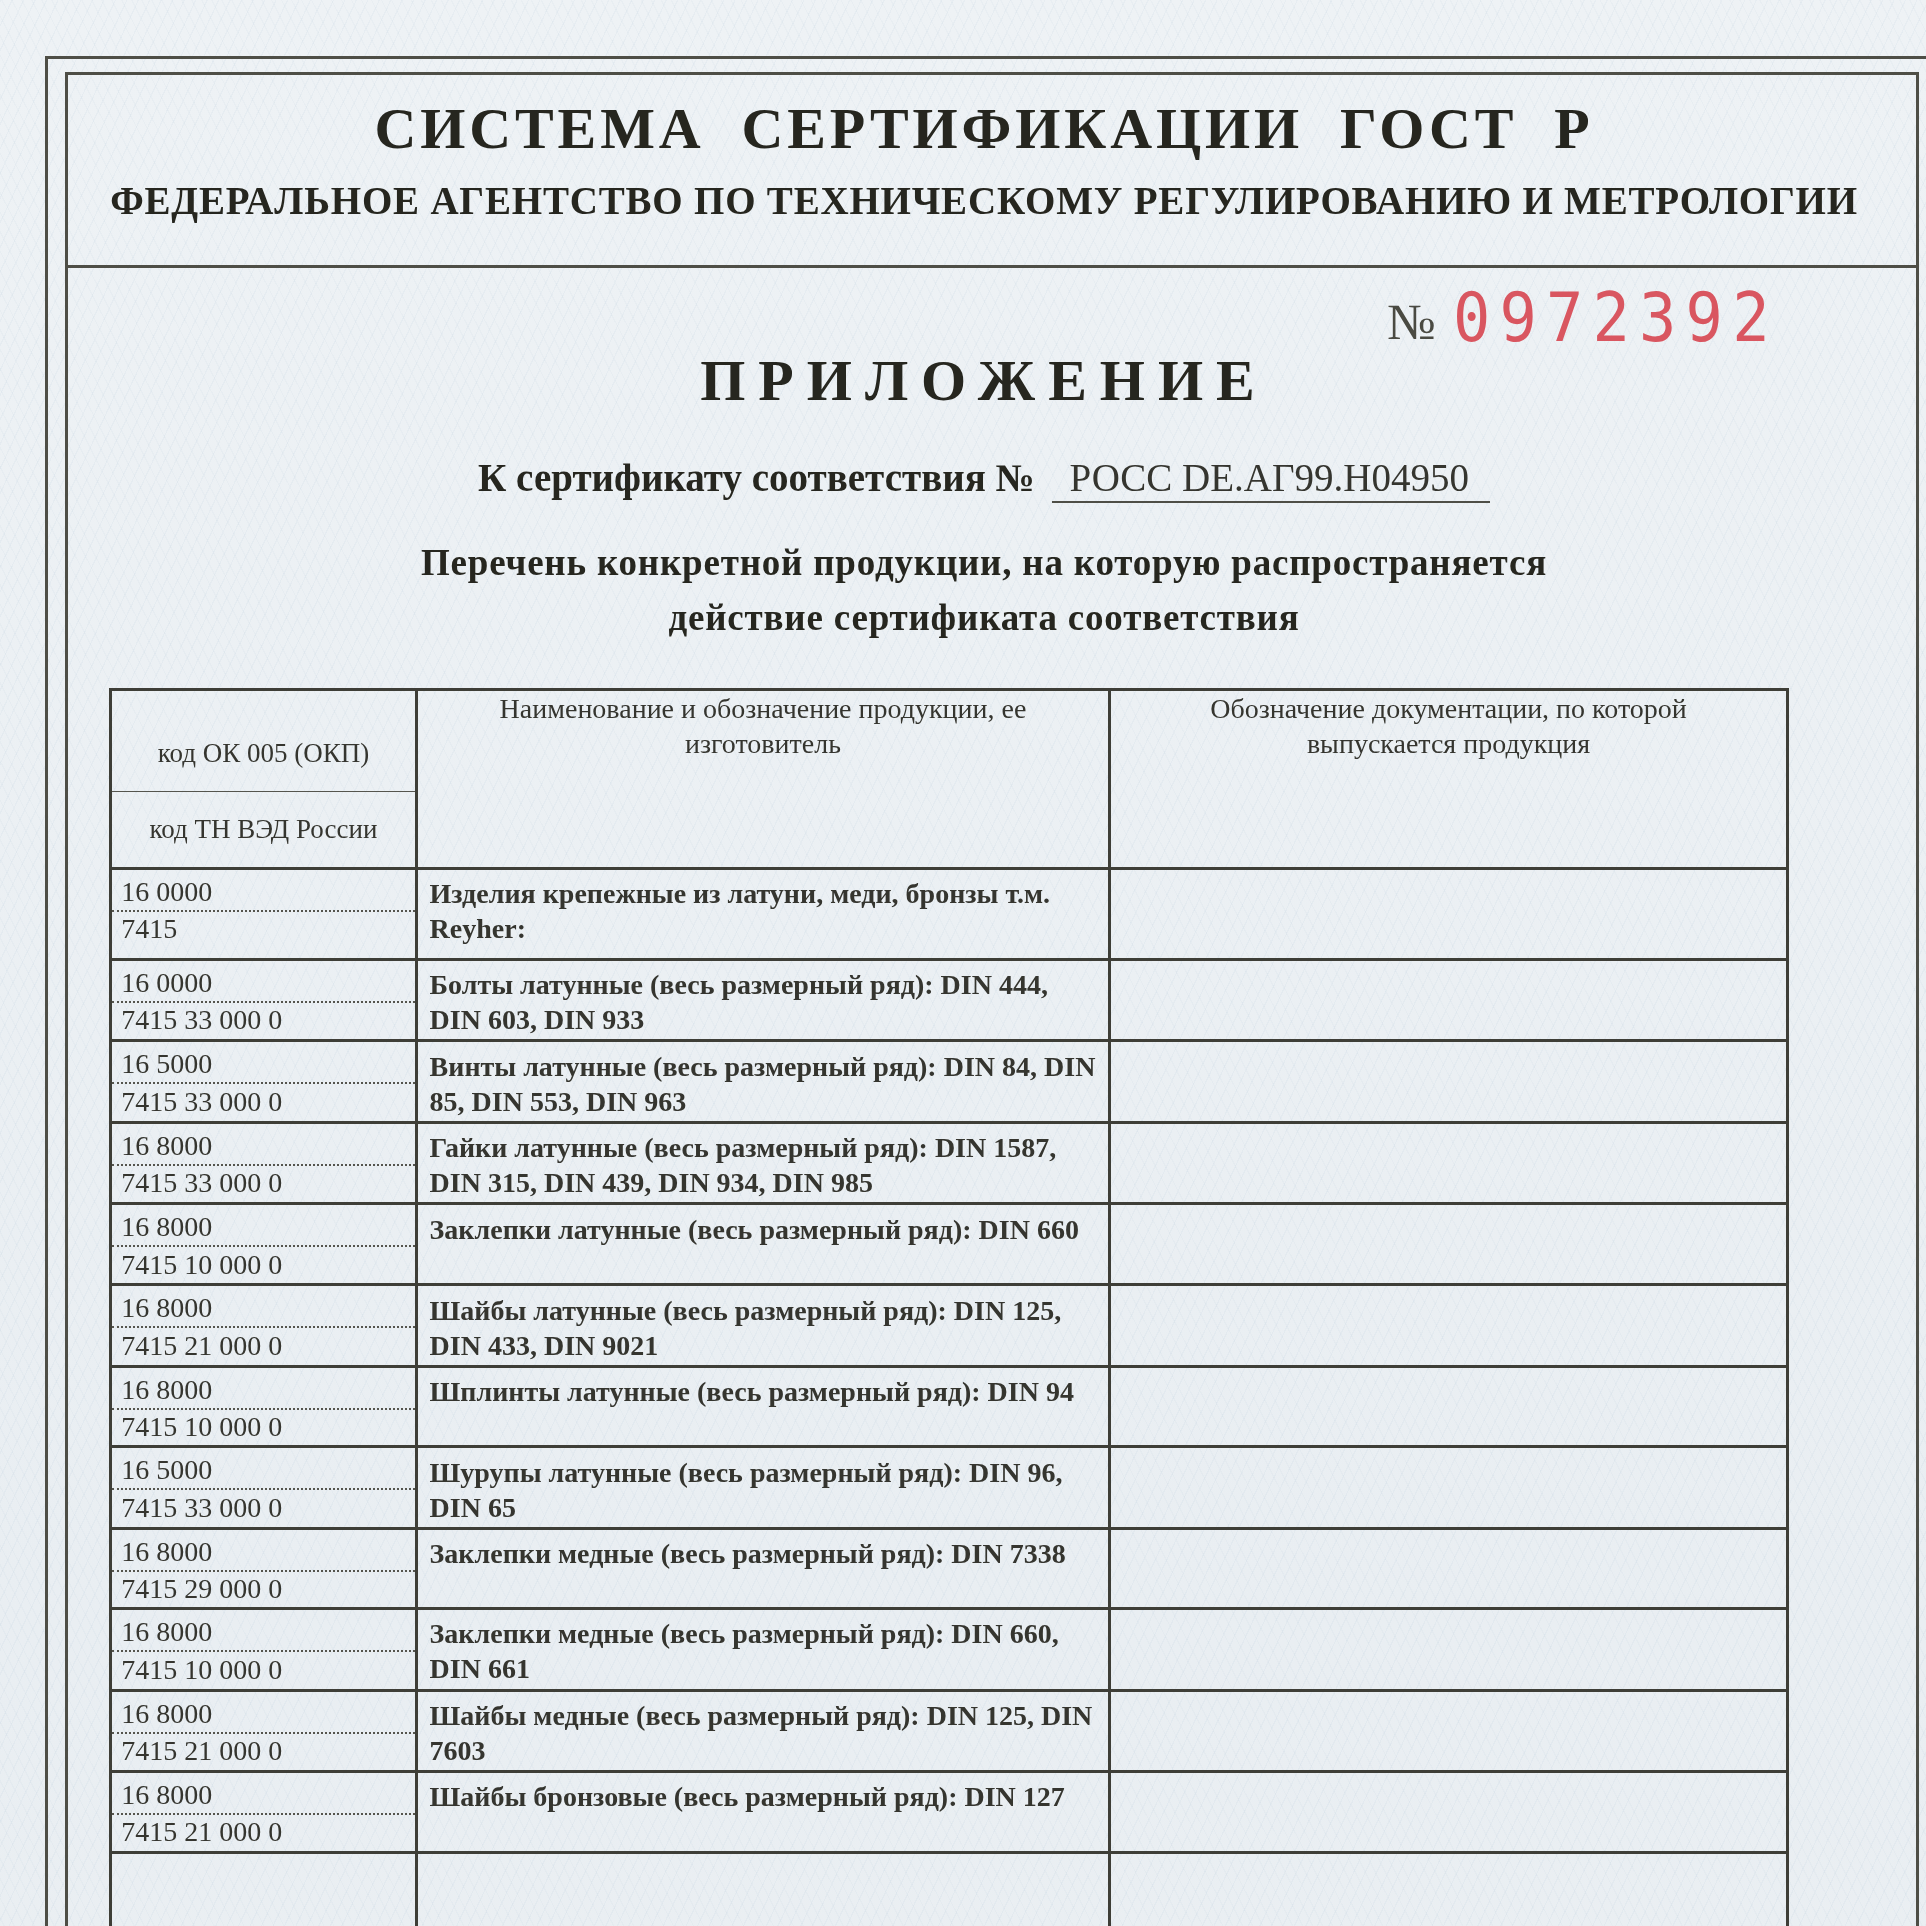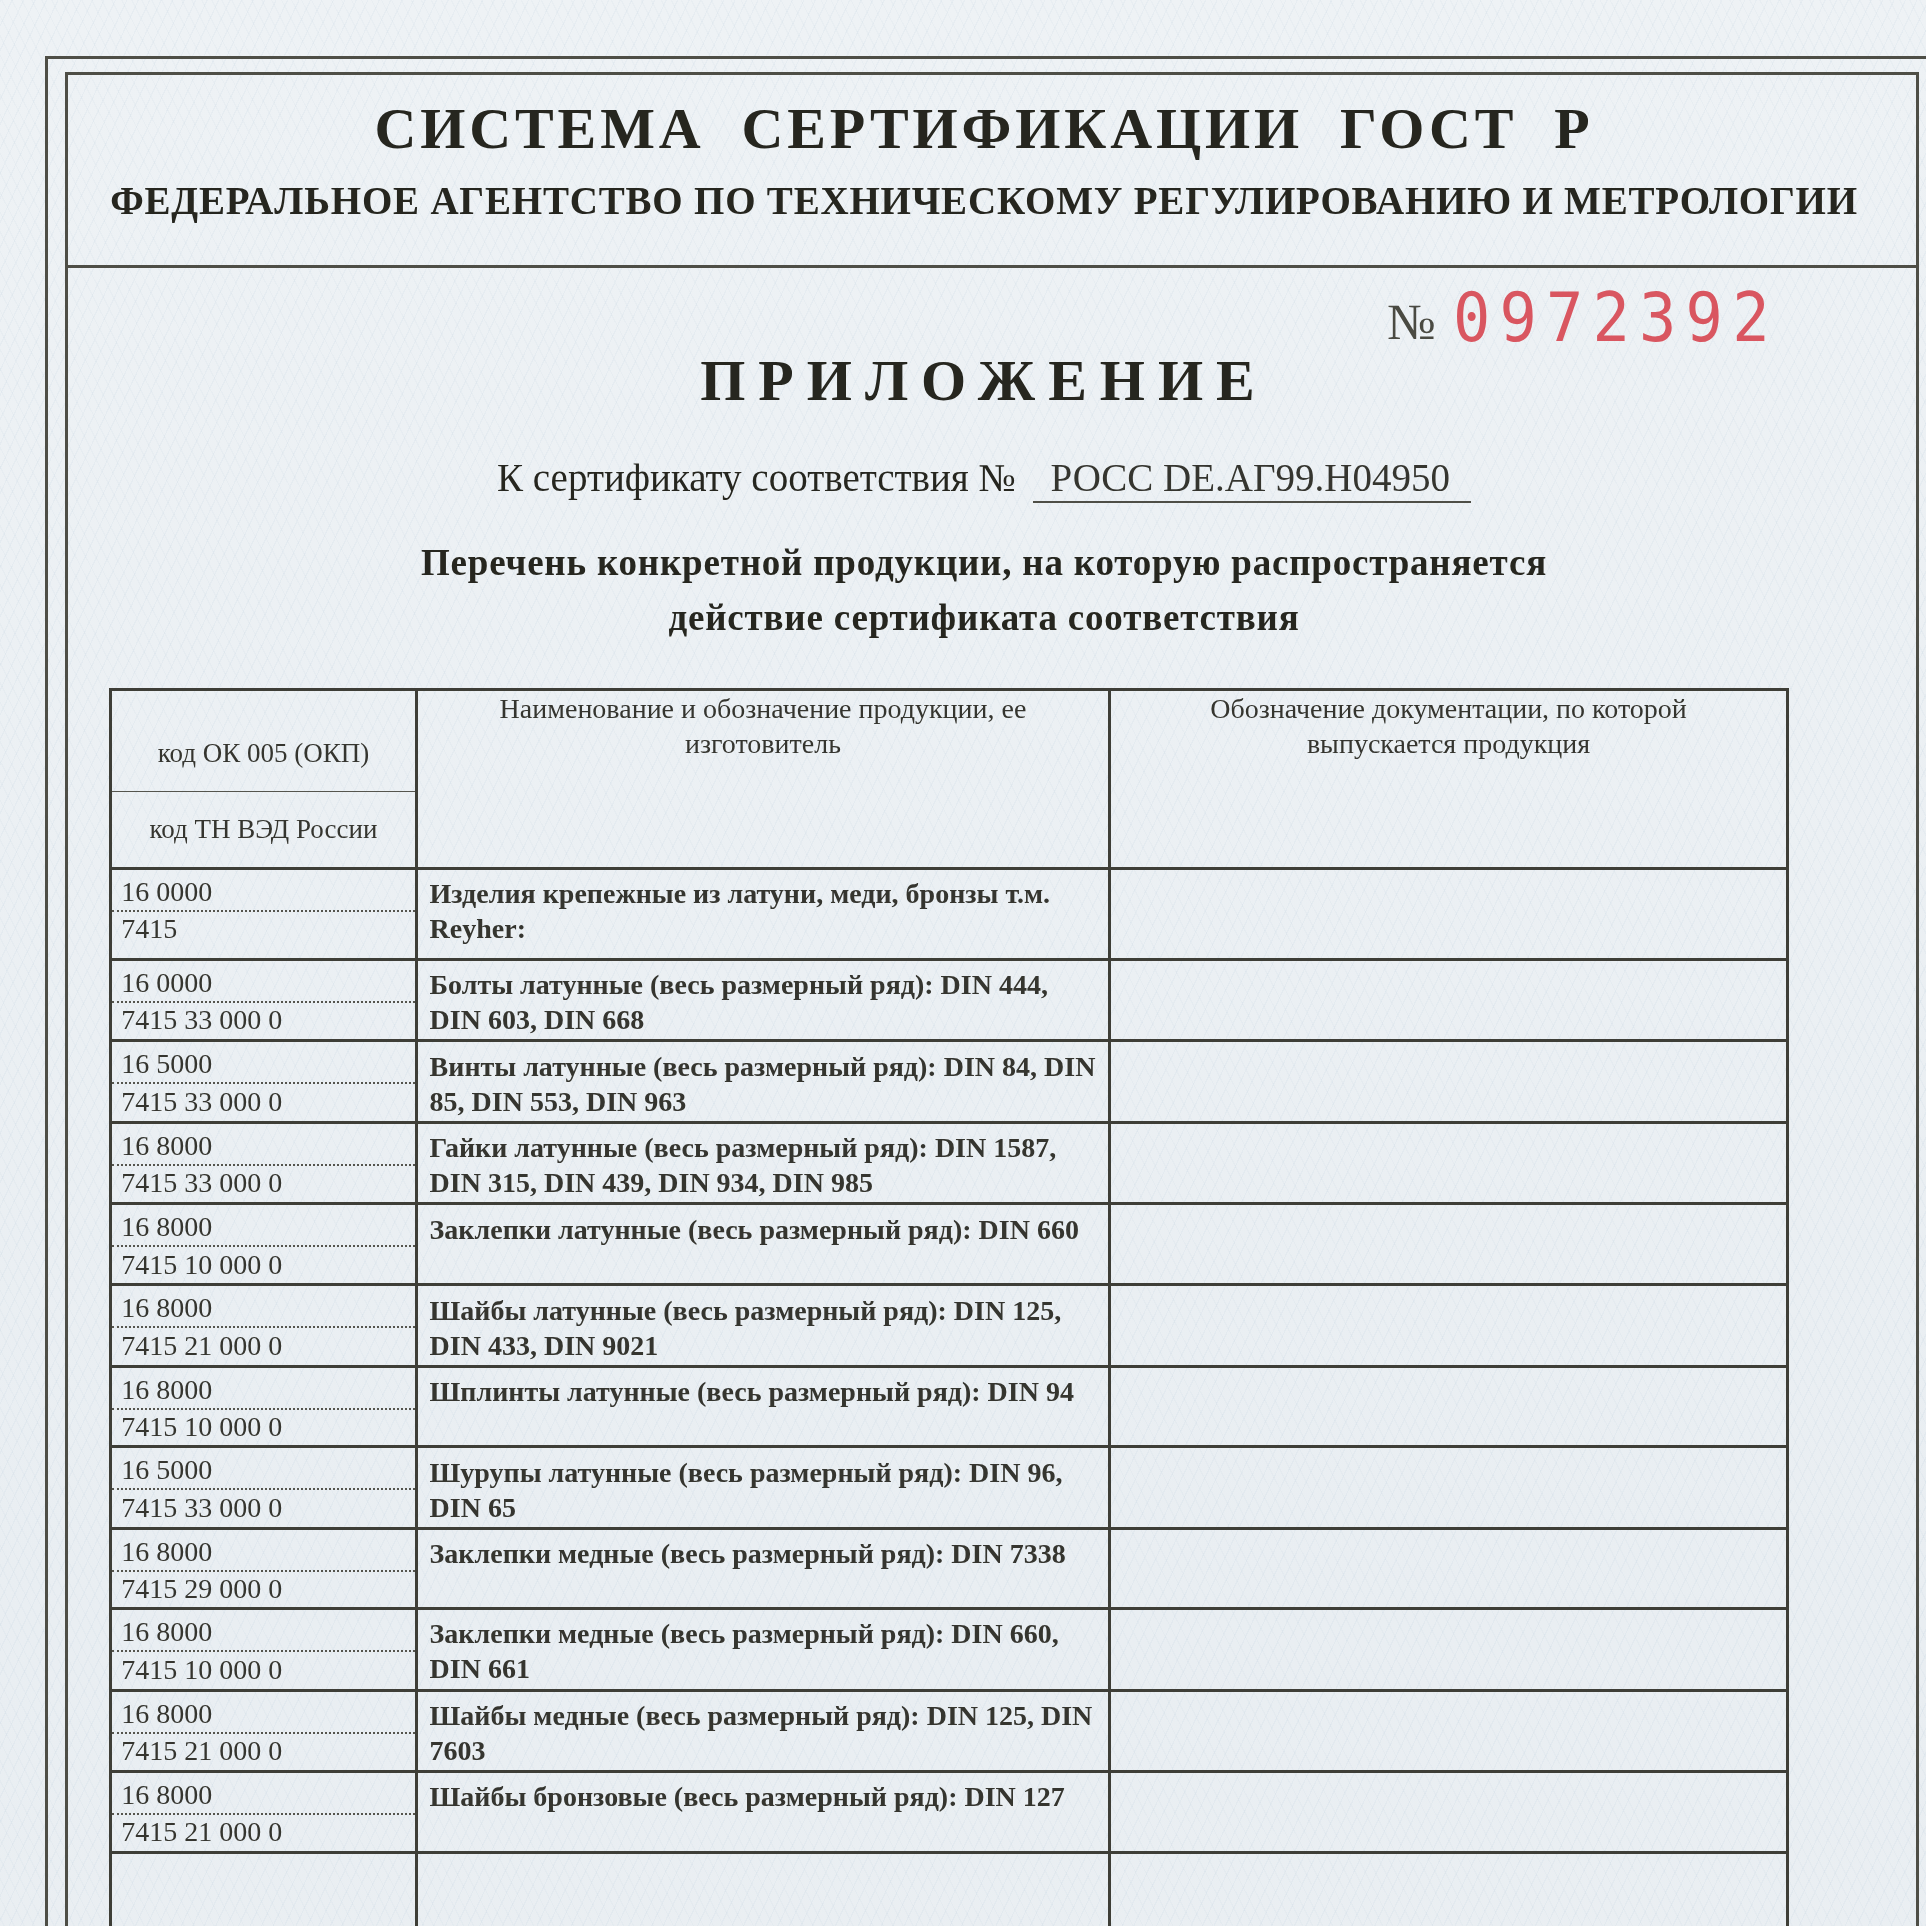--- a/index.html
+++ b/index.html
@@ -35,21 +35,21 @@
           letter-spacing:3.9px;word-spacing:18.5px;color:var(--ink-bold);white-space:nowrap;}
   .title2{left:0;right:0;top:178px;text-align:center;font-size:39px;font-weight:bold;
           letter-spacing:0.8px;color:var(--ink-bold);white-space:nowrap;}
   .doc-number{left:1387px;top:281px;display:flex;align-items:baseline;}
   .doc-number .no-sign{font-size:51px;color:#4a4a42;}
   .doc-number .no-digits{font-family:"DejaVu Sans Mono", monospace;font-size:62px;
           color:var(--serial_red);letter-spacing:9.2px;margin-left:17.3px;transform:scaleY(1.08);}
   .appendix{left:0;right:0;top:347px;text-align:center;font-size:58px;font-weight:bold;
           letter-spacing:13px;color:var(--ink-bold);}
   .cert-line{left:0;right:0;top:455px;text-align:center;font-size:39px;white-space:nowrap;}
-  .cert-line .cert-prefix{font-weight:normal;color:var(--ink-bold);}
+  .cert-line .cert-prefix{font-weight:bold;color:var(--ink-bold);}
   .cert-line .cert-number{border-bottom:2.7px solid #4e4e46;padding:0 21px 2.3px 17.3px;margin-left:7.7px;}
   .subtitle{left:0;right:0;top:535px;text-align:center;font-size:37px;font-weight:bold;
           line-height:55px;color:var(--ink-bold);letter-spacing:0.8px;}
   
   table.products{position:absolute;left:109px;top:688px;width:1680px;
           border-collapse:collapse;table-layout:fixed;}
   table.products td{border:3.5px solid var(--line);vertical-align:top;
           font-size:28px;line-height:35px;color:var(--ink);}
   td.h-code{padding:0;}
   .h-code-top,.h-code-bottom{display:flex;align-items:center;justify-content:center;
@@ -120,21 +120,21 @@
           </td>
       <td class="c-doc"></td>
     </tr>
     <tr style="height:81px">
       <td class="c-code">
         <div class="code1">16 0000</div>
         <div class="dotline"></div>
         <div class="code2">7415 33 000 0</div>
       </td>
       <td class="c-desc">
-            <div>Болты латунные  (весь размерный ряд): DIN 444, DIN 603, DIN 668</div>
+            <div>Болты латунные  (весь размерный ряд): DIN 444, DIN 603, DIN 933</div>
           </td>
       <td class="c-doc"></td>
     </tr>
     <tr style="height:79px">
       <td class="c-code">
         <div class="code1">16 5000</div>
         <div class="dotline"></div>
         <div class="code2">7415 33 000 0</div>
       </td>
       <td class="c-desc">

